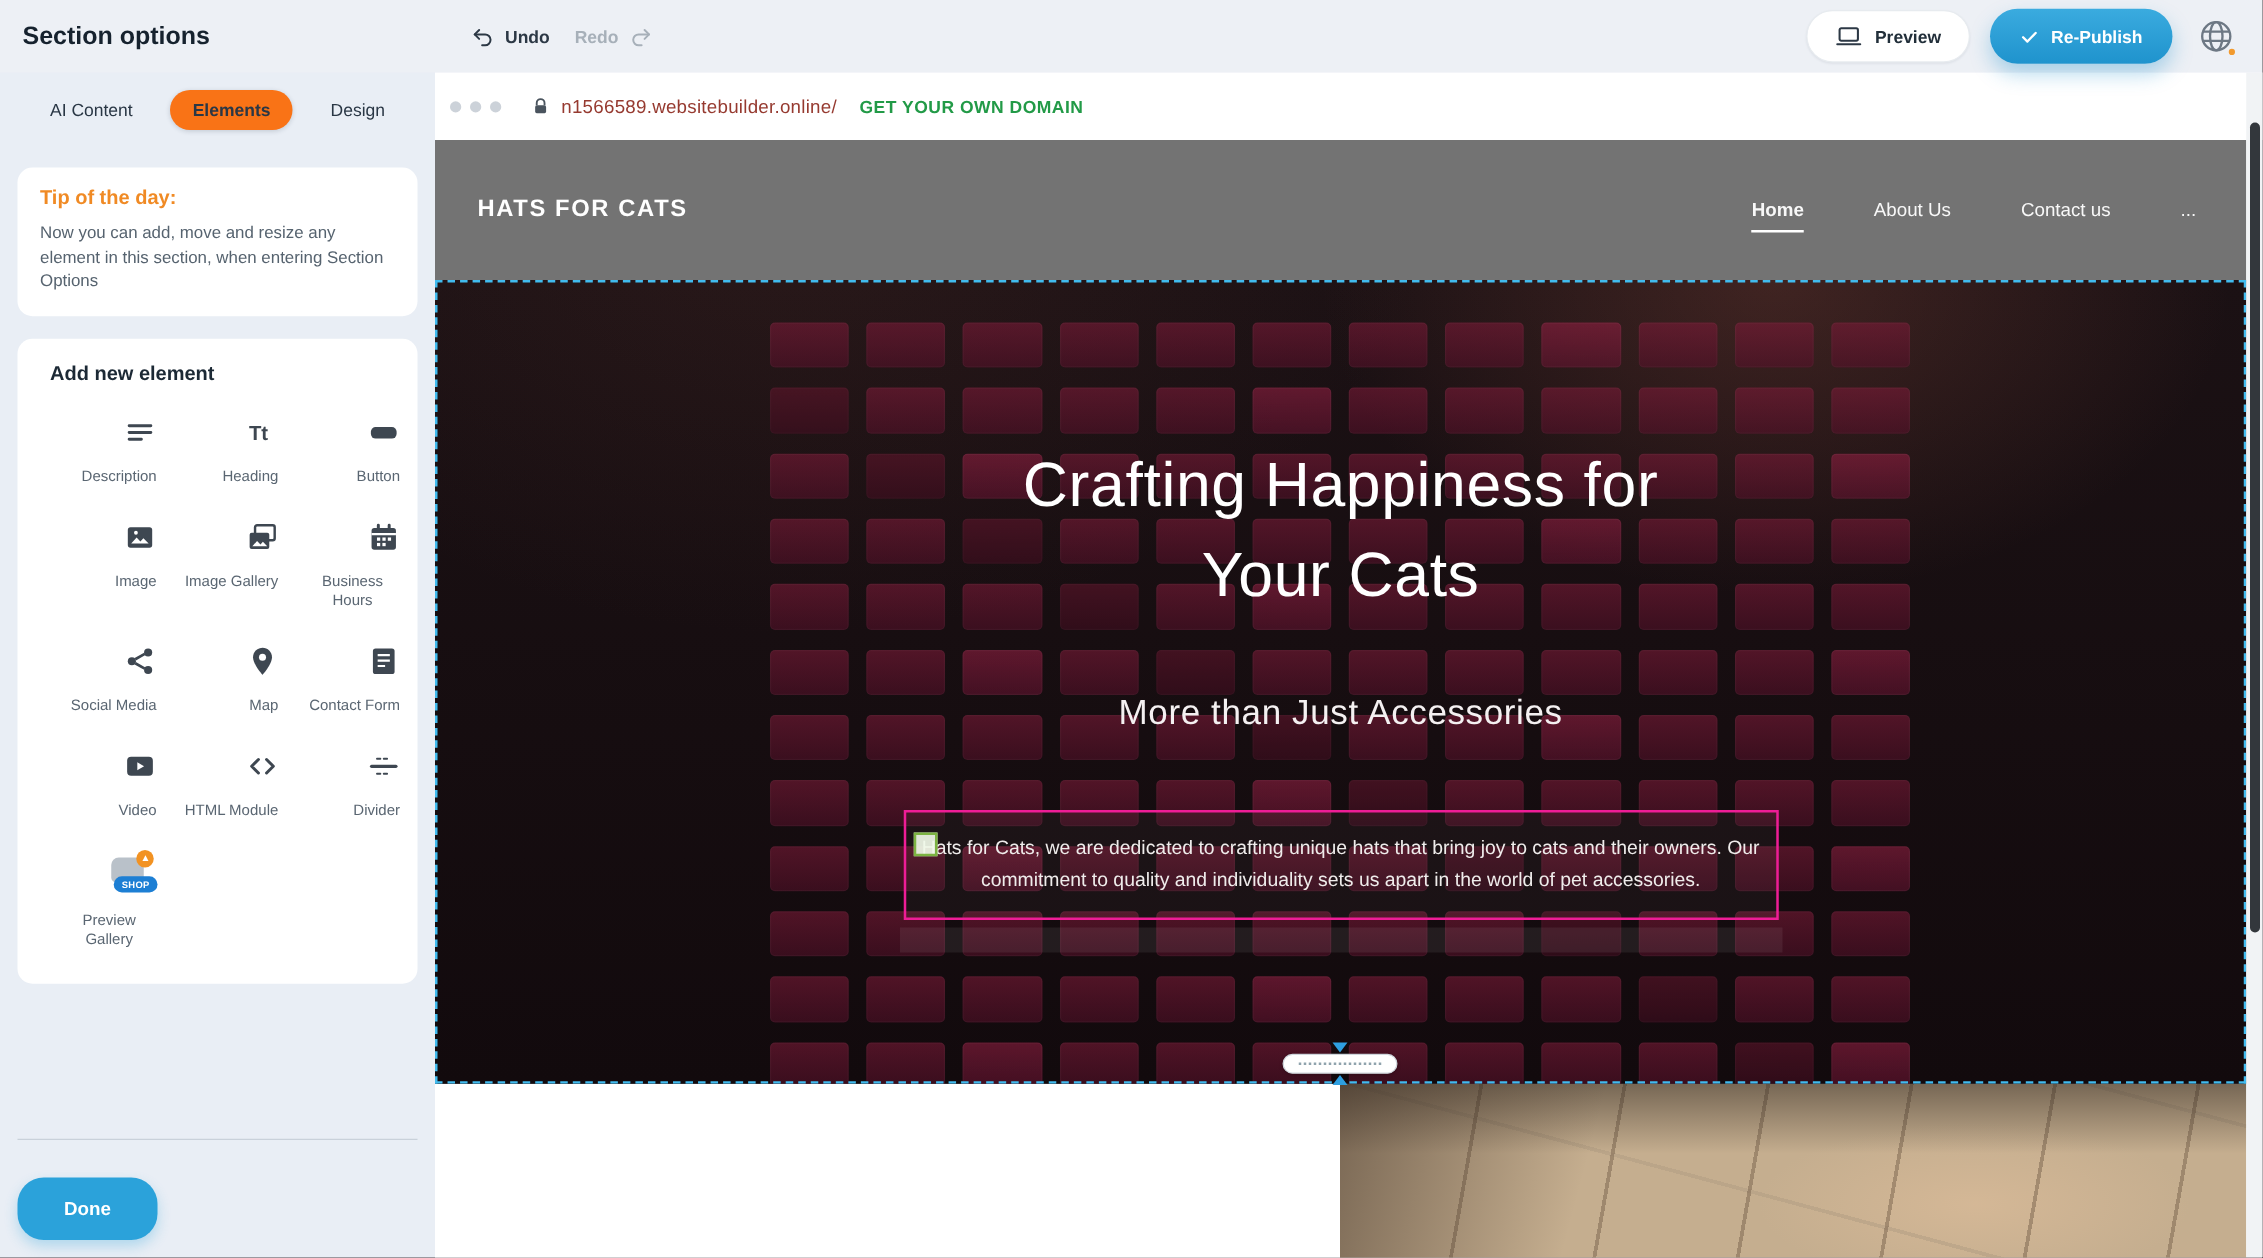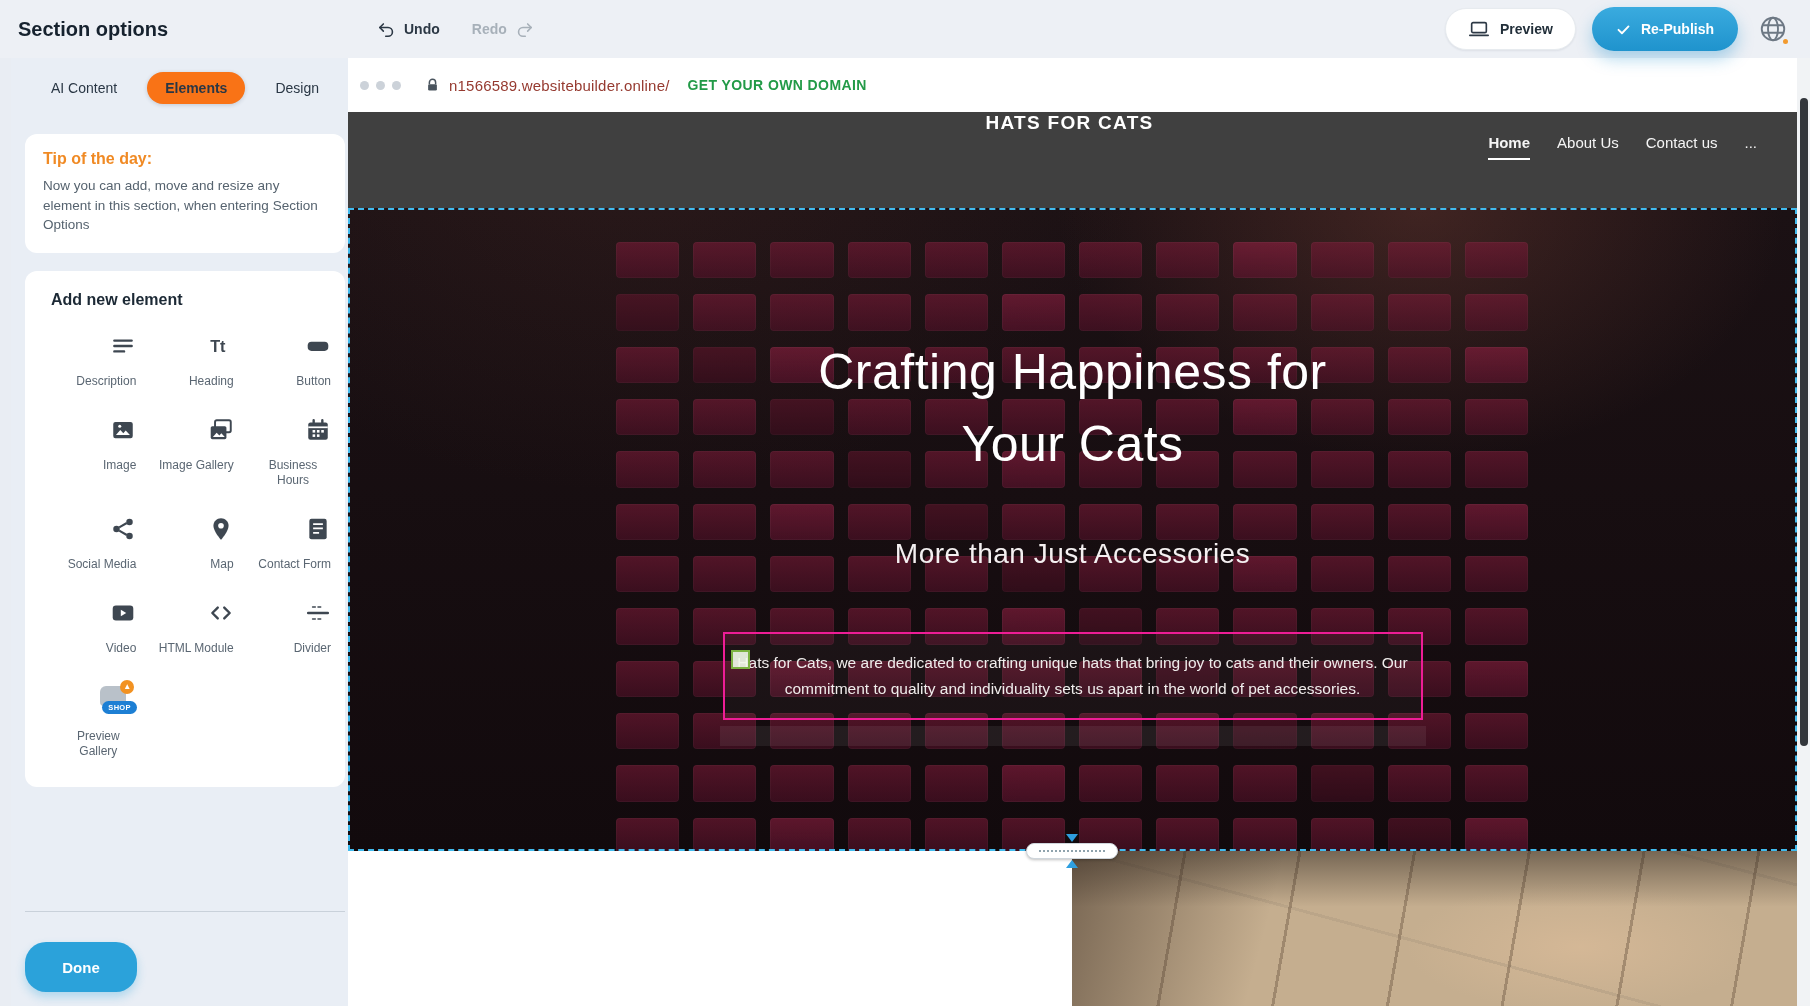--- a/index.html
+++ b/index.html
@@ -3,31 +3,31 @@
 <meta charset="utf-8">
 <style>
   * { margin:0; padding:0; box-sizing:border-box; }
   html,body { width:1810px; height:1006px; overflow:hidden; }
   body { font-family:"Liberation Sans", sans-serif; background:#e9edf3; }
   .app { position:relative; width:1810px; height:1006px; }
 
   
   .topbar { position:relative; height:58px; background:#edf0f5; display:flex; align-items:center; z-index:20; }
   .topbar-title { margin-left:18px; font-size:20px; font-weight:700; color:#16222e; }
-  .history { position:absolute; left:377px; display:flex; align-items:center; gap:32px; }
+  .history { position:absolute; left:377px; display:flex; align-items:center; gap:20px; }
   .hist-btn { display:flex; align-items:center; gap:8px; font-size:14px; font-weight:700; color:#2c3845; cursor:pointer; background:none; border:none; font-family:inherit; }
   .hist-btn.disabled { color:#a7b0b9; cursor:default; }
   .topbar-right { margin-left:auto; display:flex; align-items:center; gap:16px; padding-right:18px; }
   .preview-btn { display:flex; align-items:center; gap:10px; background:#fff; height:42px; padding:0 22px; border-radius:22px; border:1px solid #e7ebef; font-size:14px; font-weight:700; color:#222f3a; cursor:pointer; box-shadow:0 1px 2px rgba(27,43,58,.08); font-family:inherit; }
   .republish-btn { display:flex; align-items:center; gap:10px; background:linear-gradient(180deg,#3aabdf,#1f93cd); height:44px; padding:0 24px; border-radius:24px; border:none; font-size:14px; font-weight:700; color:#fff; cursor:pointer; box-shadow:0 8px 16px rgba(33,147,205,.35); font-family:inherit; }
   .globe-btn { position:relative; width:38px; height:38px; border-radius:50%; display:flex; align-items:center; justify-content:center; cursor:pointer; background:transparent; border:none; }
   .globe-dot { position:absolute; right:2px; bottom:2px; width:9px; height:9px; border-radius:50%; background:#f29a2e; border:2px solid #edf0f5; }
 
   
-  .sidebar { position:absolute; left:11px; top:58px; bottom:0; width:348px; background:#e9eef5; display:flex; flex-direction:column; }
+  .sidebar { position:absolute; left:0; top:58px; bottom:0; width:348px; background:#e9eef5; display:flex; flex-direction:column; }
   .tabs { margin:14px 22px 0; display:flex; align-items:center; justify-content:space-between; }
   .tab { padding:8px 18px; font-size:14px; color:#2a3745; border-radius:18px; cursor:pointer; background:none; border:none; font-family:inherit; }
   .tab.active { background:#f97316; font-weight:700; box-shadow:0 1px 4px rgba(20,40,60,.18); }
   .card { background:#fff; border-radius:12px; margin:0 14px; }
   .tip-card { margin-top:30px; padding:16px 18px 18px; }
   .tip-title { color:#f08a24; font-size:16px; font-weight:700; }
   .tip-body { margin-top:8px; font-size:13.5px; color:#56636f; line-height:1.45; }
   .mobile-row { margin:20px 14px 0; display:flex; align-items:center; gap:16px; }
   .mobile-btn { display:flex; align-items:center; gap:12px; background:#2ba2da; color:#fff; font-size:14px; font-weight:700; height:46px; padding:0 18px 0 20px; border-radius:26px; border:none; cursor:pointer; box-shadow:0 6px 12px rgba(43,162,218,.30); font-family:inherit; }
   .info-btn { background:none; border:none; cursor:pointer; display:flex; }
@@ -48,23 +48,23 @@
   
   .canvas { position:absolute; left:348px; top:58px; right:0; bottom:0; background:#fff; }
   .browser-bar { height:54px; display:flex; align-items:center; background:#fff; padding-left:12px; }
   .dots { display:flex; gap:7px; }
   .dot { width:9px; height:9px; border-radius:50%; background:#ccd2d9; }
   .lock { margin-left:24px; display:flex; }
   .url { margin-left:9px; font-size:15px; color:#963a30; font-weight:500; letter-spacing:.2px; }
   .domain-cta { margin-left:18px; font-size:14px; font-weight:700; color:#229a47; letter-spacing:.4px; cursor:pointer; }
 
   .site { position:absolute; top:54px; left:0; right:13px; bottom:0; }
-  .site-header { height:96px; background:#404040; display:flex; align-items:center; padding:0 40px 0 34px;flex-direction:column; }
+  .site-header { height:112px; background:#737373; display:flex; align-items:center; padding:0 40px 0 34px; }
   .logo { color:#fff; font-weight:700; font-size:19px; letter-spacing:1.3px; }
-  .nav { margin-left:auto; display:flex; align-items:center; gap:27px; }
+  .nav { margin-left:auto; display:flex; align-items:center; gap:56px; }
   .nav-item { color:rgba(255,255,255,.95); font-size:15px; cursor:pointer; position:relative; }
   .nav-item.active { font-weight:700; }
   .nav-item.active::after { content:""; position:absolute; left:0; right:0; bottom:-9px; height:2px; background:#fff; }
 
   .hero { position:relative; height:643px; background:#150d10; overflow:hidden; }
   .hero::before { content:""; position:absolute; inset:0;
     background:
       radial-gradient(520px 360px at 74% 0%, rgba(150,80,66,.30), transparent 70%),
       radial-gradient(720px 500px at 20% -10%, rgba(110,60,52,.18), transparent 70%),
       linear-gradient(180deg, #1b1114, #120a0d); }

